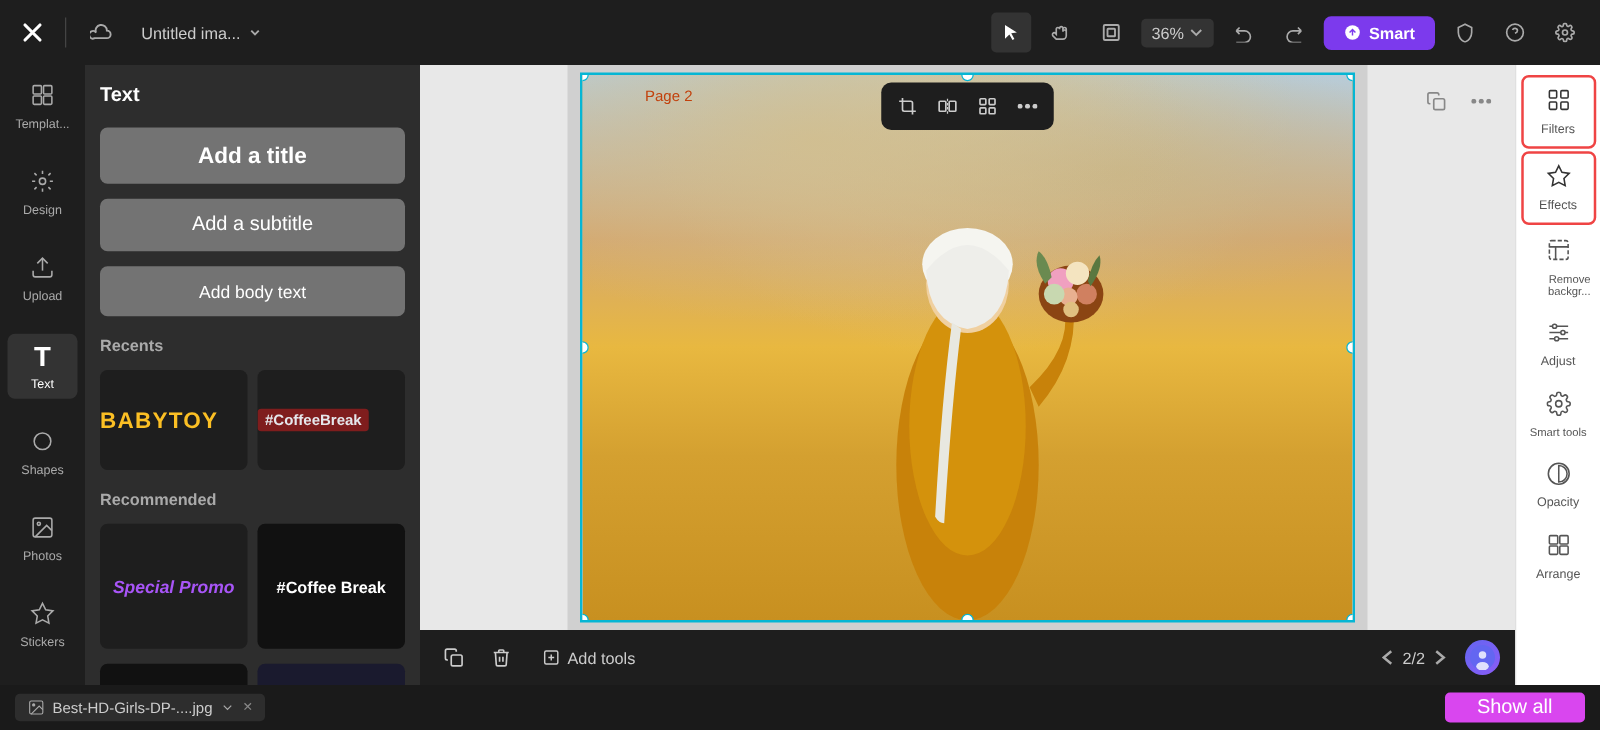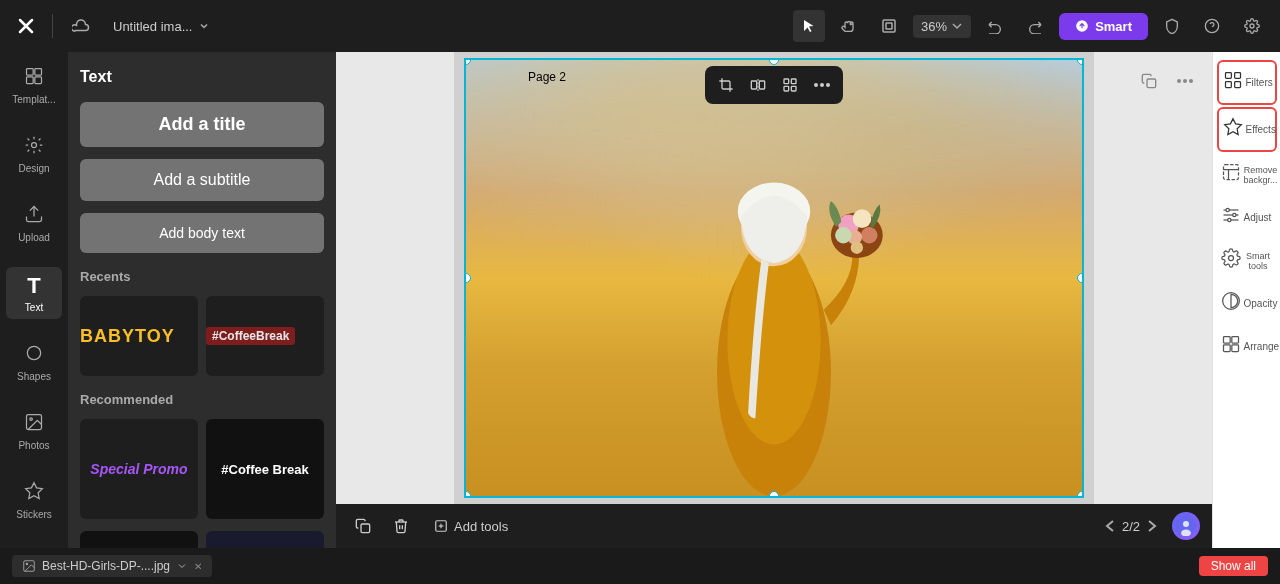--- a/index.html
+++ b/index.html
@@ -251,46 +251,46 @@
       height: 36px;
       background: #1a1a1a;
       display: flex;
       align-items: center;
       padding: 0 12px;
       gap: 8px;
       flex-shrink: 0;
     }
     .file-item { display: flex; align-items: center; gap: 6px; background: #2d2d2d; border-radius: 4px; padding: 4px 10px; color: #ccc; font-size: 12px; cursor: pointer; }
     .file-item-close { color: #888; cursor: pointer; font-size: 10px; }
-    .show-all-btn { margin-left: auto; background: #ef4444; color: #fff; border: none; border-radius: 4px; padding: 3px 12px; font-size: 12px; cursor: pointer; }
+    .show-all-btn { margin-left: auto; background: #d946ef; color: #fff; border: none; border-radius: 4px; padding: 3px 26px; font-size: 16px; cursor: pointer; }
 
     
     .right-sidebar {
       width: 68px;
       background: #fff;
       display: flex;
       flex-direction: column;
       align-items: center;
       padding: 8px 0;
       gap: 2px;
       flex-shrink: 0;
       border-left: 1px solid #e0e0e0;
     }
     .right-sidebar-item {
       width: 60px;
       display: flex;
-      flex-direction: row;
+      flex-direction: column;
       align-items: center;
       padding: 8px 4px;
       border-radius: 6px;
       cursor: pointer;
       color: #555;
       font-size: 10px;
       gap: 3px;
-      text-align: center;
+      text-align: right;
     }
     .right-sidebar-item.highlighted { border: 2px solid #ef4444; border-radius: 6px; background: #fff; }
     .right-sidebar-item .icon { font-size: 18px; }
   </style>
 </head>
 <body>
 
 <div class="topbar">
   <div class="topbar-logo">
     <svg width="20" height="20" viewBox="0 0 20 20" fill="none">
@@ -480,21 +480,21 @@
         
       </div>
       <div class="rec-item" style="background:#1a1a2e;">
         
       </div>
     </div>
   </div>
 
   <div class="canvas-area">
 
-    <div style="position:absolute;top:18px;left:192px;color:#000000;font-size:12px;z-index:5;">Page 2</div>
+    <div style="position:absolute;top:18px;left:180px;color:#c2410c;font-size:12px;z-index:5;">Page 2</div>
 
     <div class="canvas-toolbar">
 
       <button class="canvas-tool-btn">
         <svg width="16" height="16" viewBox="0 0 24 24" fill="none" stroke="#ccc" stroke-width="2">
           <path d="M6 2v14a2 2 0 002 2h14M18 22V8a2 2 0 00-2-2H2"></path>
         </svg>
       </button>
 
       <button class="canvas-tool-btn">

